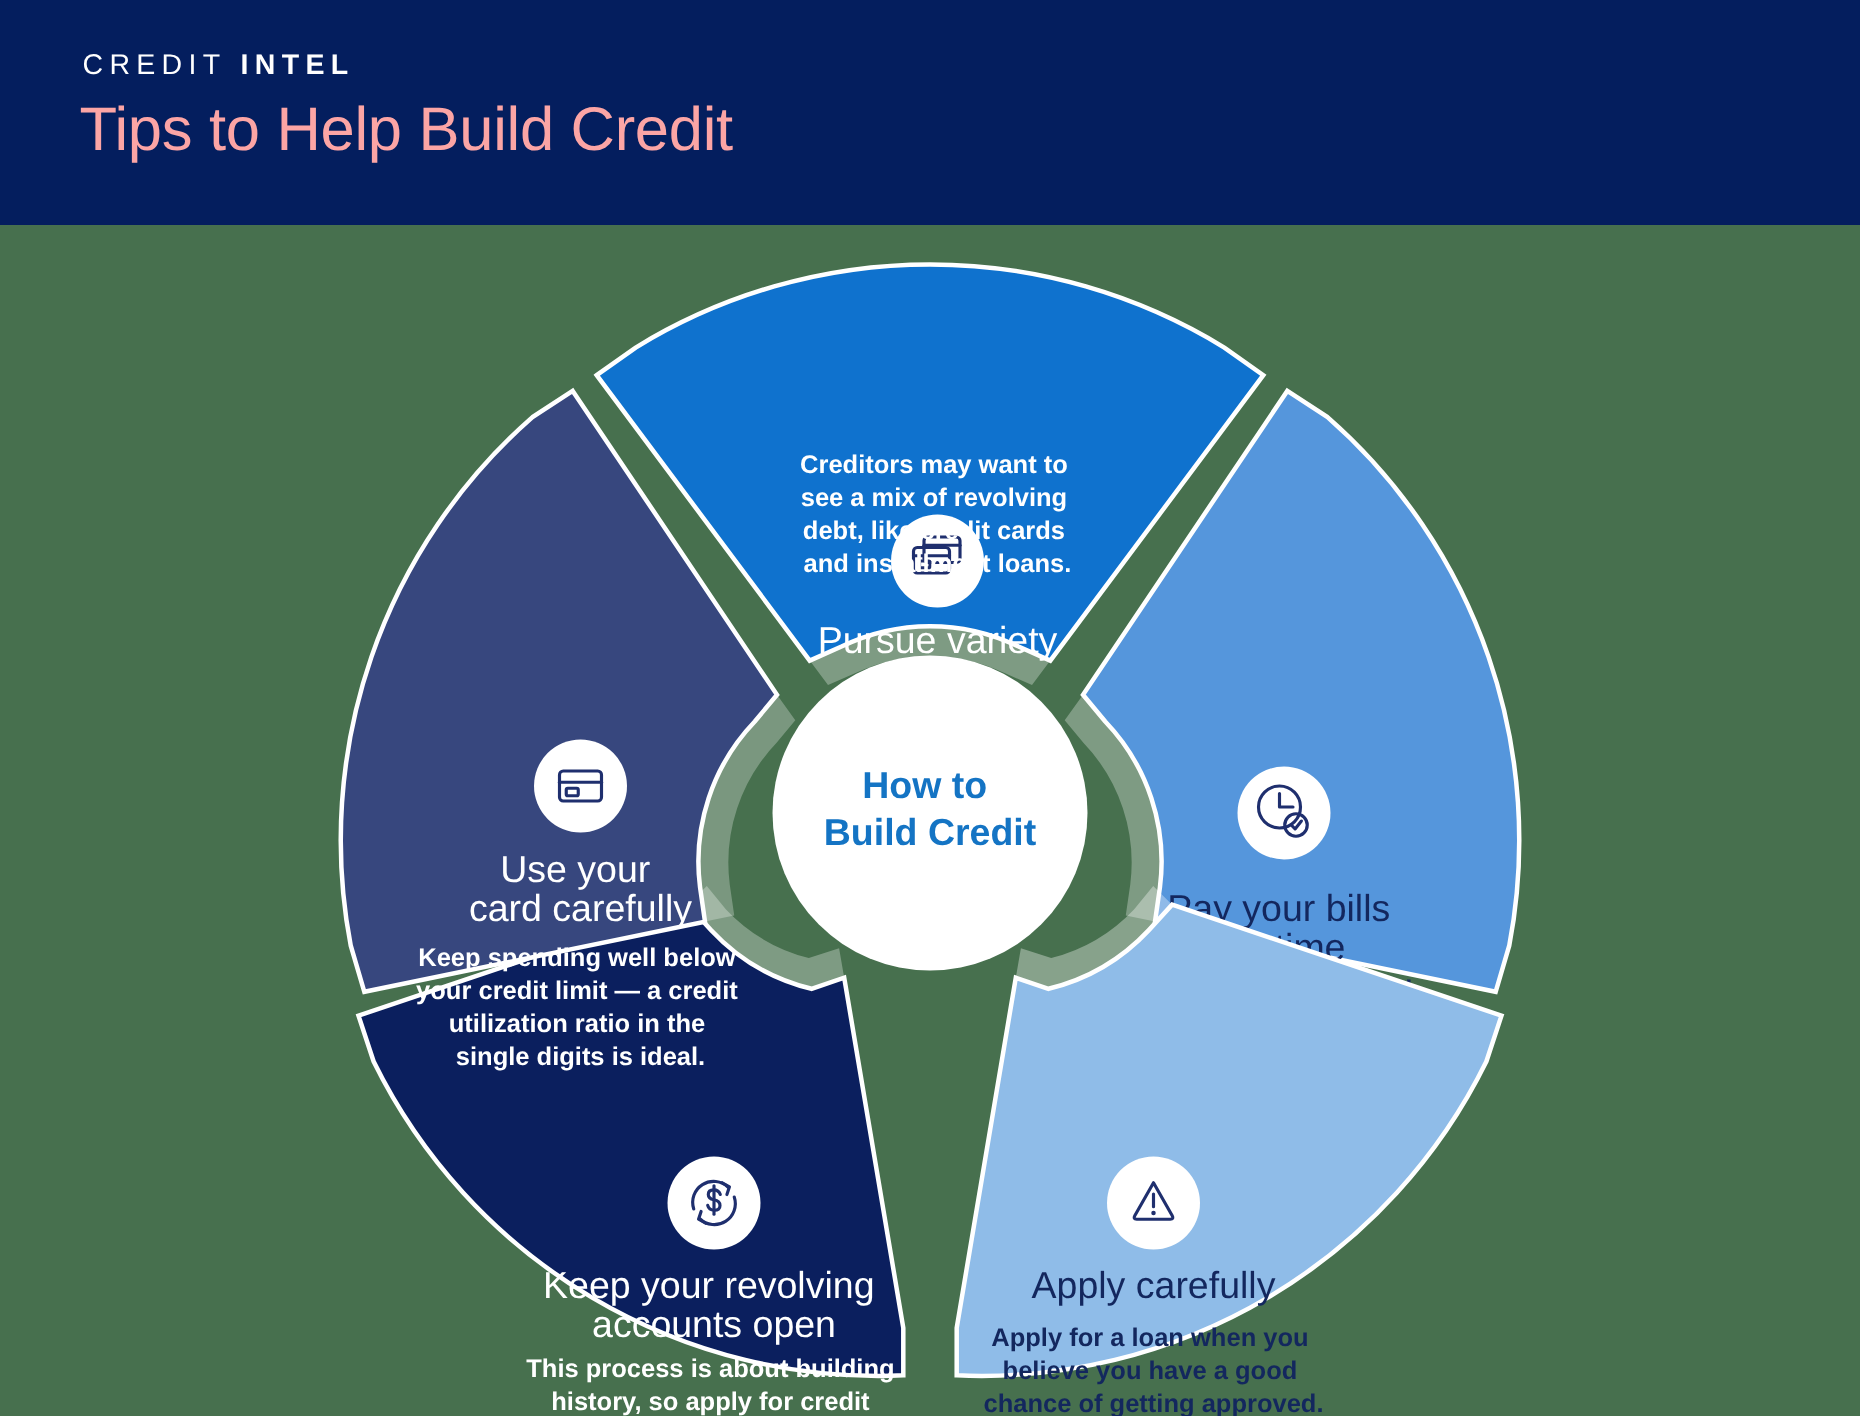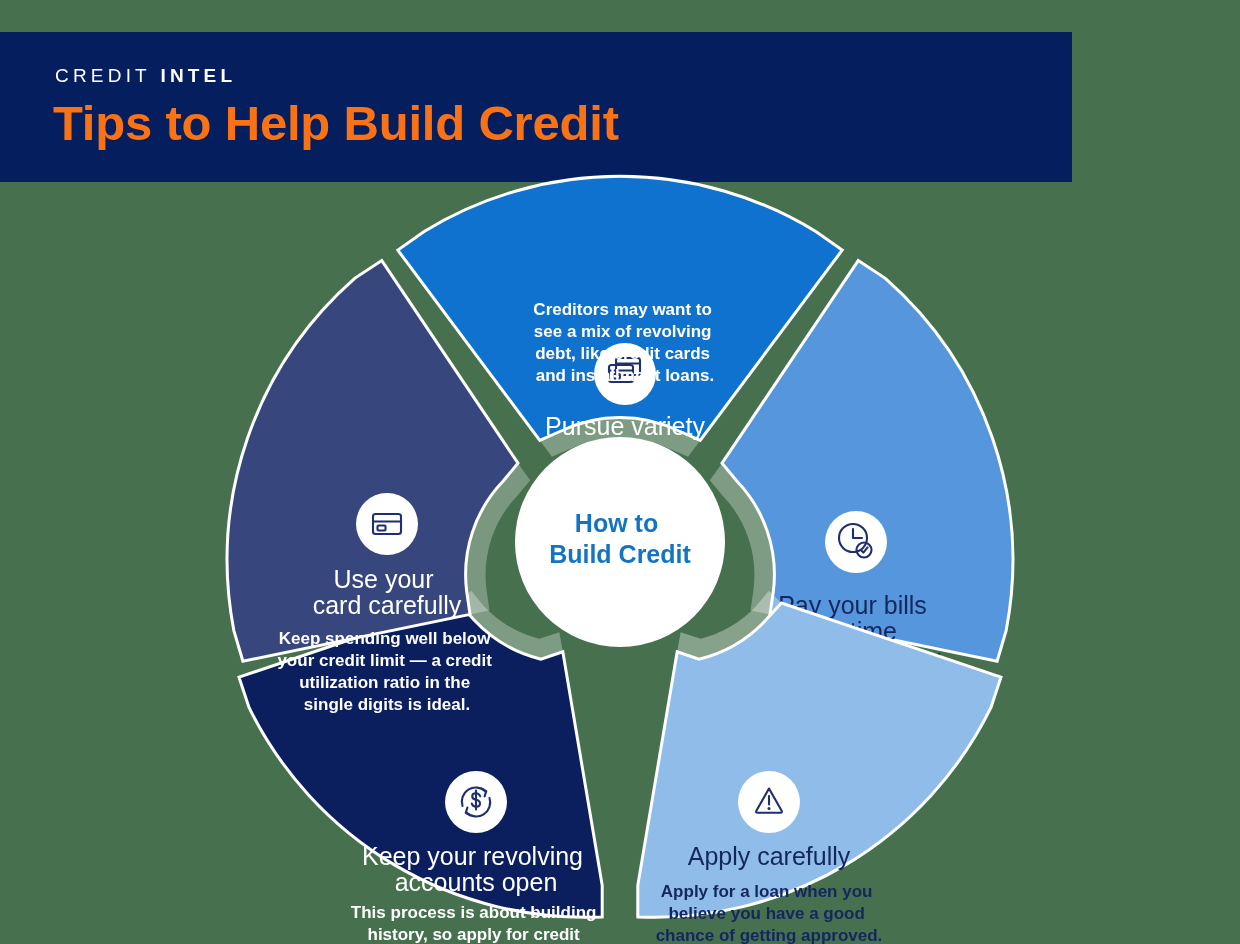--- a/index.html
+++ b/index.html
@@ -19,43 +19,42 @@
     width: 1240px;
     height: 944px;
     background: #47704e;
     overflow: hidden;
   }
 
   
   #header {
     position: absolute;
     left: 0; top: 0;
-    width: 1072px;
+    width: 1240px;
     height: 150px;
     background: #041e5e;
-    margin-top: 32px;
   }
   #eyebrow {
     position: absolute;
     left: 55px;
     top: 33px;
     font-size: 19px;
     letter-spacing: 4.2px;
     color: #ffffff;
     white-space: nowrap;
   }
   #eyebrow .light { font-weight: 300; }
   #eyebrow .bold  { font-weight: 700; }
   #page-title {
     position: absolute;
     left: 53px;
     top: 63px;
-    font-size: 49px;
-    font-weight: 700;
-    color: #f97316;
+    font-size: 41px;
+    font-weight: 400;
+    color: #fca5a5;
     letter-spacing: -0.2px;
     white-space: nowrap;
   }
   #amex-logo {
     position: absolute;
     left: 1118px;
     top: 33px;
     width: 68px;
     height: 70px;
     background: #1683d6;

